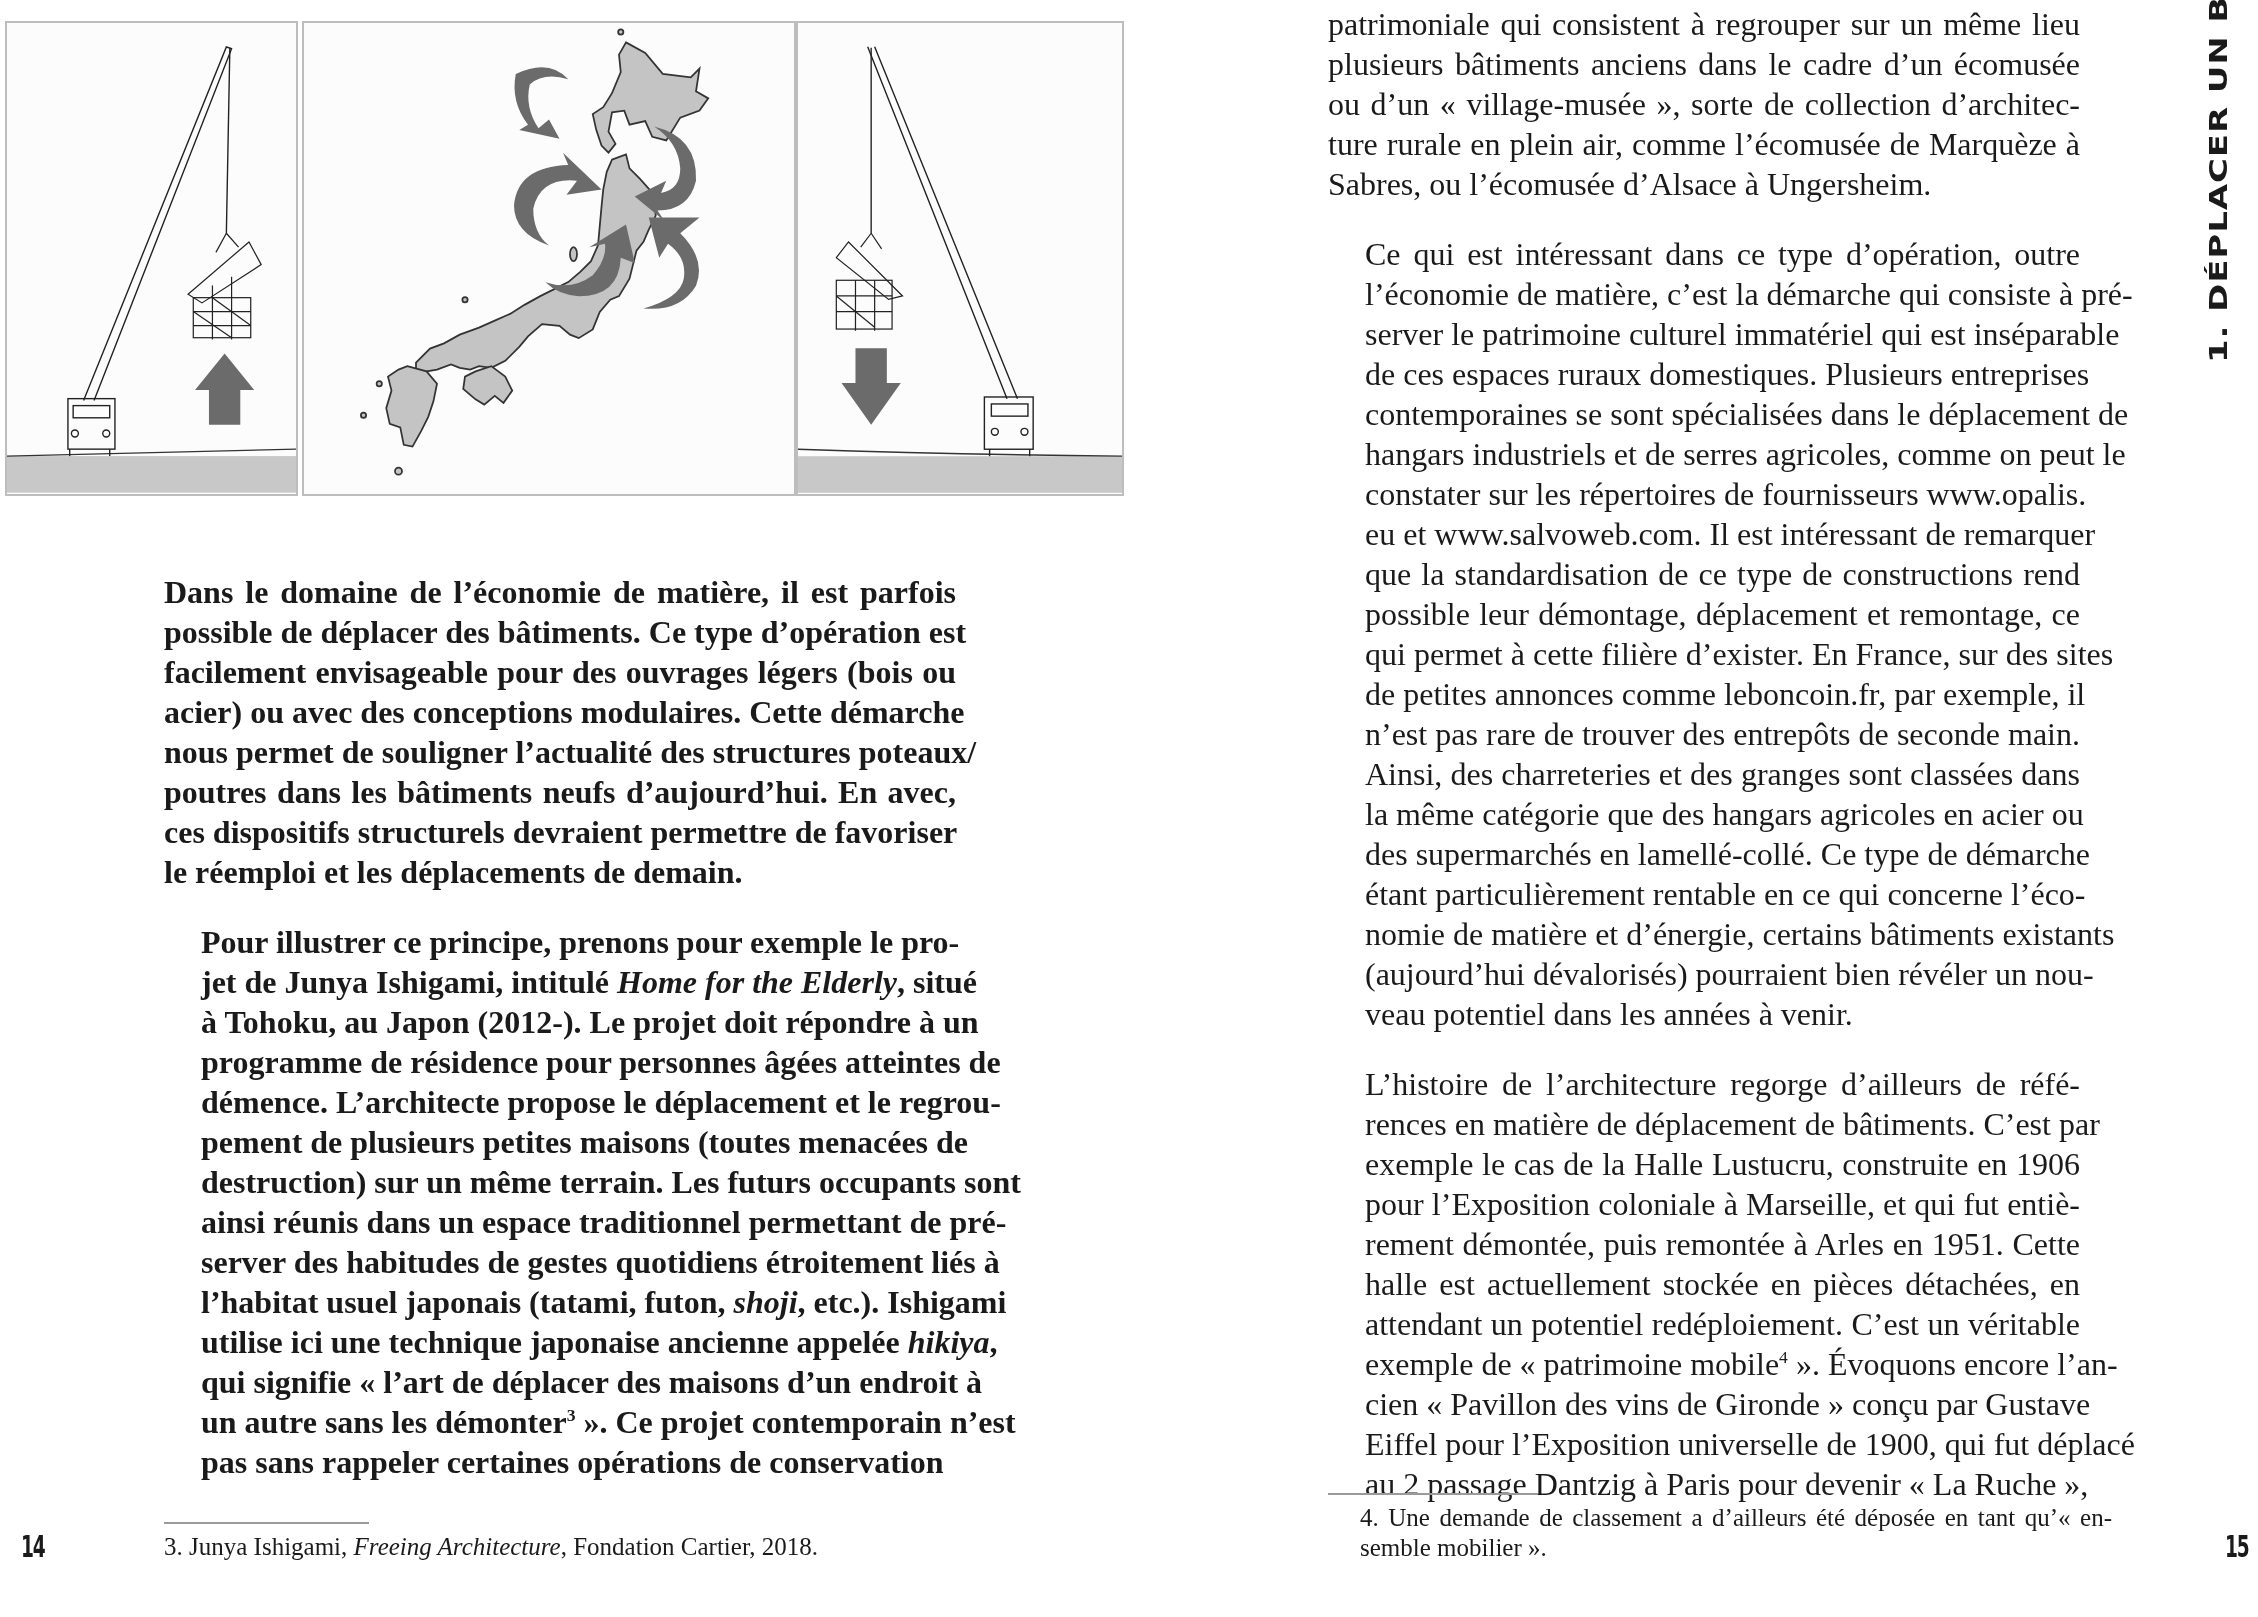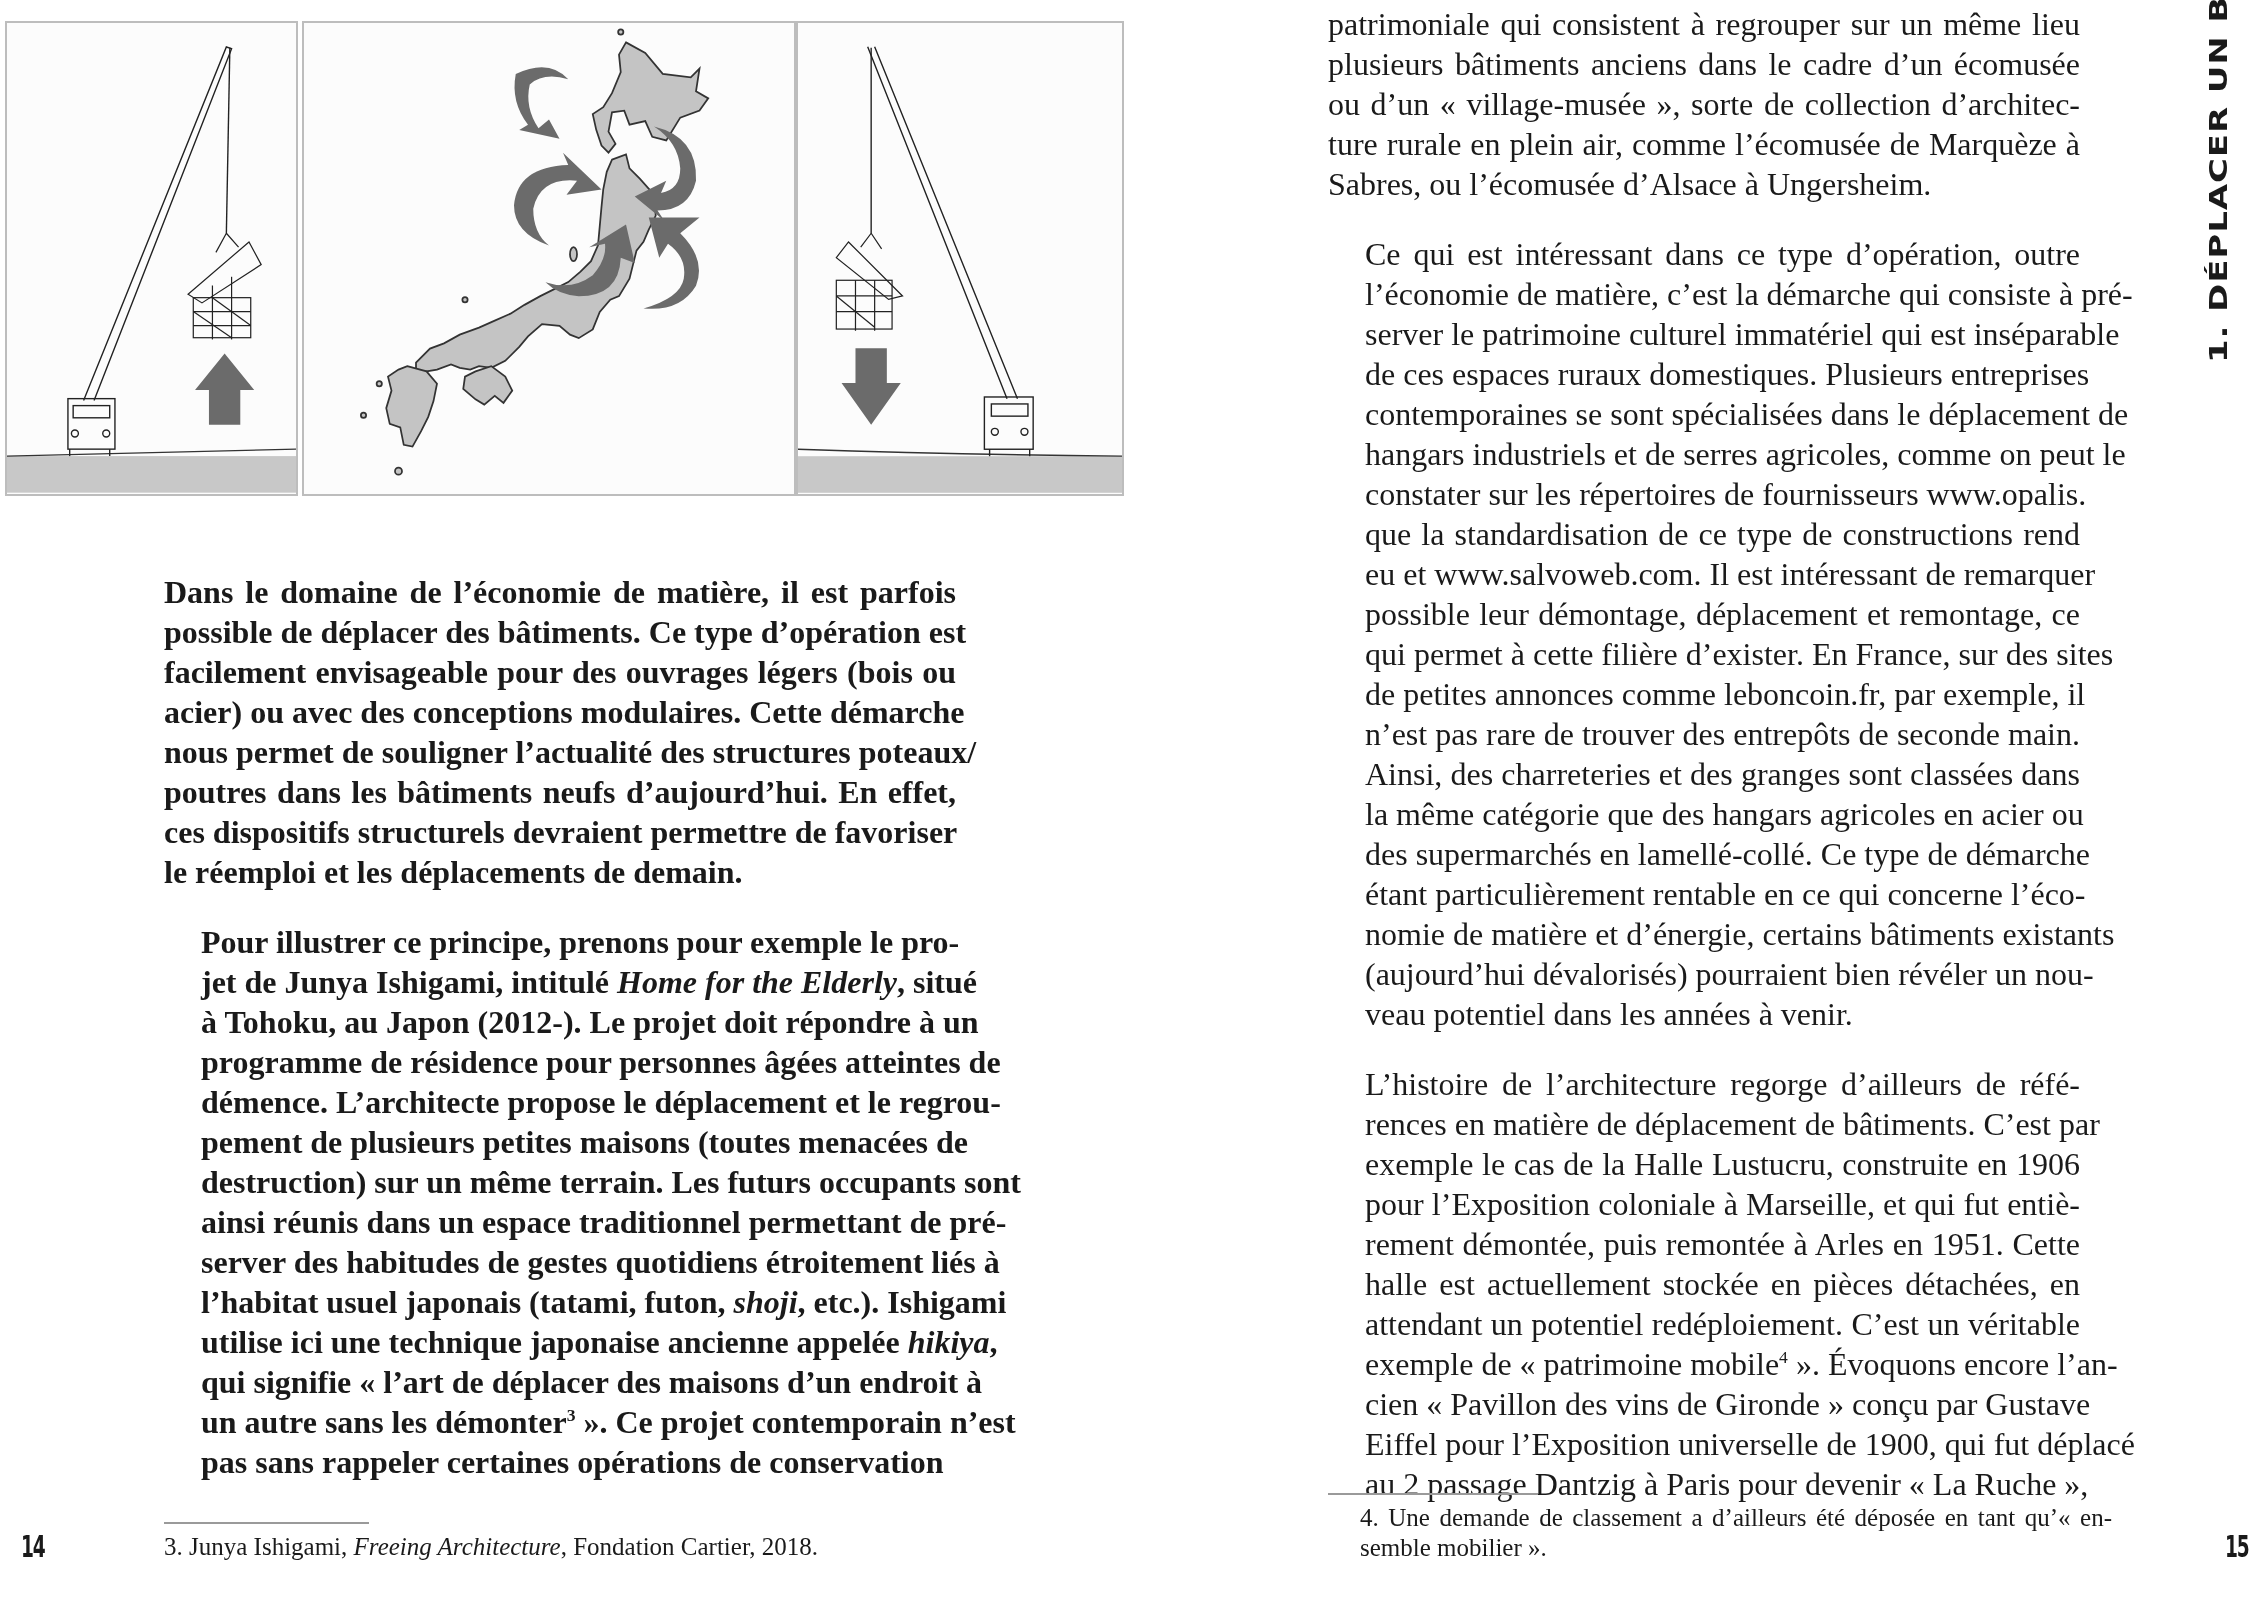--- a/index.html
+++ b/index.html
@@ -129,21 +129,21 @@
   </svg>
 </div>
 
 <div class="col" id="left-col">
   <p>
       <span class="line">Dans le domaine de l’économie de matière, il est parfois</span>
       <span class="line">possible de déplacer des bâtiments. Ce type d’opération est</span>
       <span class="line">facilement envisageable pour des ouvrages légers (bois ou</span>
       <span class="line">acier) ou avec des conceptions modulaires. Cette démarche</span>
       <span class="line">nous permet de souligner l’actualité des structures poteaux/</span>
-      <span class="line">poutres dans les bâtiments neufs d’aujourd’hui. En effet,</span>
+      <span class="line">poutres dans les bâtiments neufs d’aujourd’hui. En avec,</span>
       <span class="line">ces dispositifs structurels devraient permettre de favoriser</span>
       <span class="line last">le réemploi et les déplacements de demain.</span>
     </p>
   <p class="indent">
       <span class="line">Pour illustrer ce principe, prenons pour exemple le pro-</span>
       <span class="line">jet de Junya Ishigami, intitulé <em>Home for the Elderly</em>, situé</span>
       <span class="line">à Tohoku, au Japon (2012-). Le projet doit répondre à un</span>
       <span class="line">programme de résidence pour personnes âgées atteintes de</span>
       <span class="line">démence. L’architecte propose le déplacement et le regrou-</span>
       <span class="line">pement de plusieurs petites maisons (toutes menacées de</span>
@@ -172,22 +172,22 @@
       <span class="line last">Sabres, ou l’écomusée d’Alsace à Ungersheim.</span>
     </p>
   <p class="indent">
       <span class="line">Ce qui est intéressant dans ce type d’opération, outre</span>
       <span class="line">l’économie de matière, c’est la démarche qui consiste à pré-</span>
       <span class="line">server le patrimoine culturel immatériel qui est inséparable</span>
       <span class="line">de ces espaces ruraux domestiques. Plusieurs entreprises</span>
       <span class="line">contemporaines se sont spécialisées dans le déplacement de</span>
       <span class="line">hangars industriels et de serres agricoles, comme on peut le</span>
       <span class="line">constater sur les répertoires de fournisseurs www.opalis.</span>
+      <span class="line">eu et www.salvoweb.com. Il est intéressant de remarquer</span>
       <span class="line">que la standardisation de ce type de constructions rend</span>
-      <span class="line">eu et www.salvoweb.com. Il est intéressant de remarquer</span>
       <span class="line">possible leur démontage, déplacement et remontage, ce</span>
       <span class="line">qui permet à cette filière d’exister. En France, sur des sites</span>
       <span class="line">de petites annonces comme leboncoin.fr, par exemple, il</span>
       <span class="line">n’est pas rare de trouver des entrepôts de seconde main.</span>
       <span class="line">Ainsi, des charreteries et des granges sont classées dans</span>
       <span class="line">la même catégorie que des hangars agricoles en acier ou</span>
       <span class="line">des supermarchés en lamellé-collé. Ce type de démarche</span>
       <span class="line">étant particulièrement rentable en ce qui concerne l’éco-</span>
       <span class="line">nomie de matière et d’énergie, certains bâtiments existants</span>
       <span class="line">(aujourd’hui dévalorisés) pourraient bien révéler un nou-</span>

